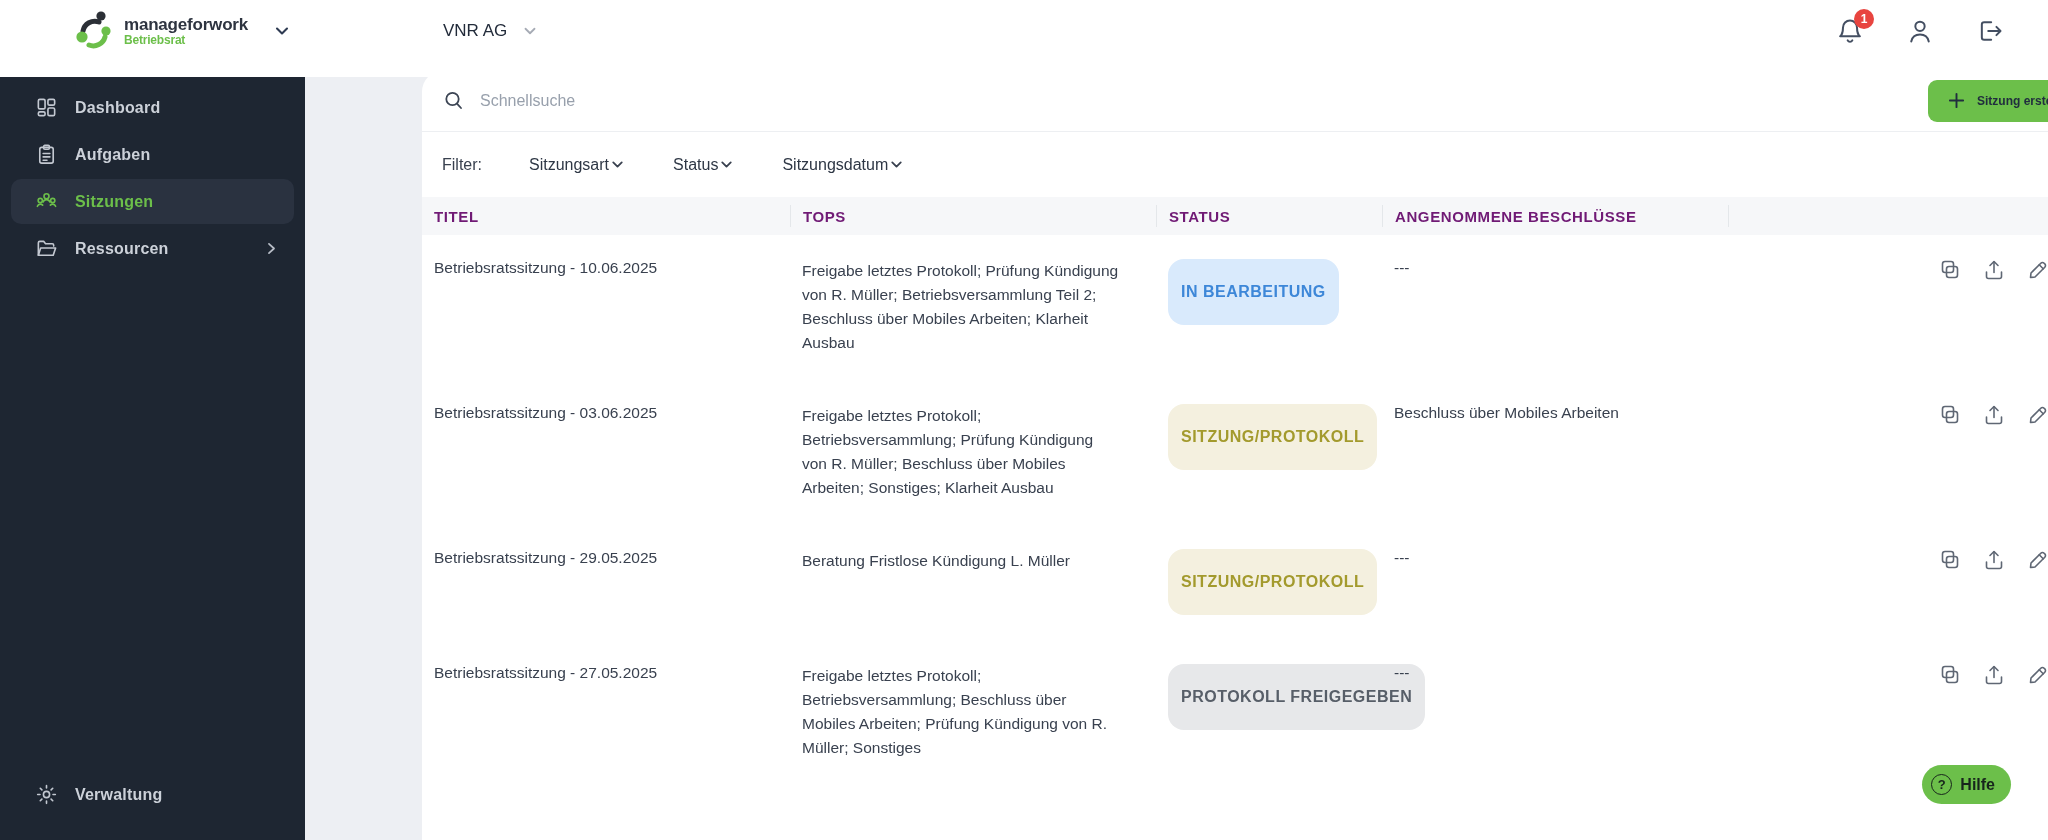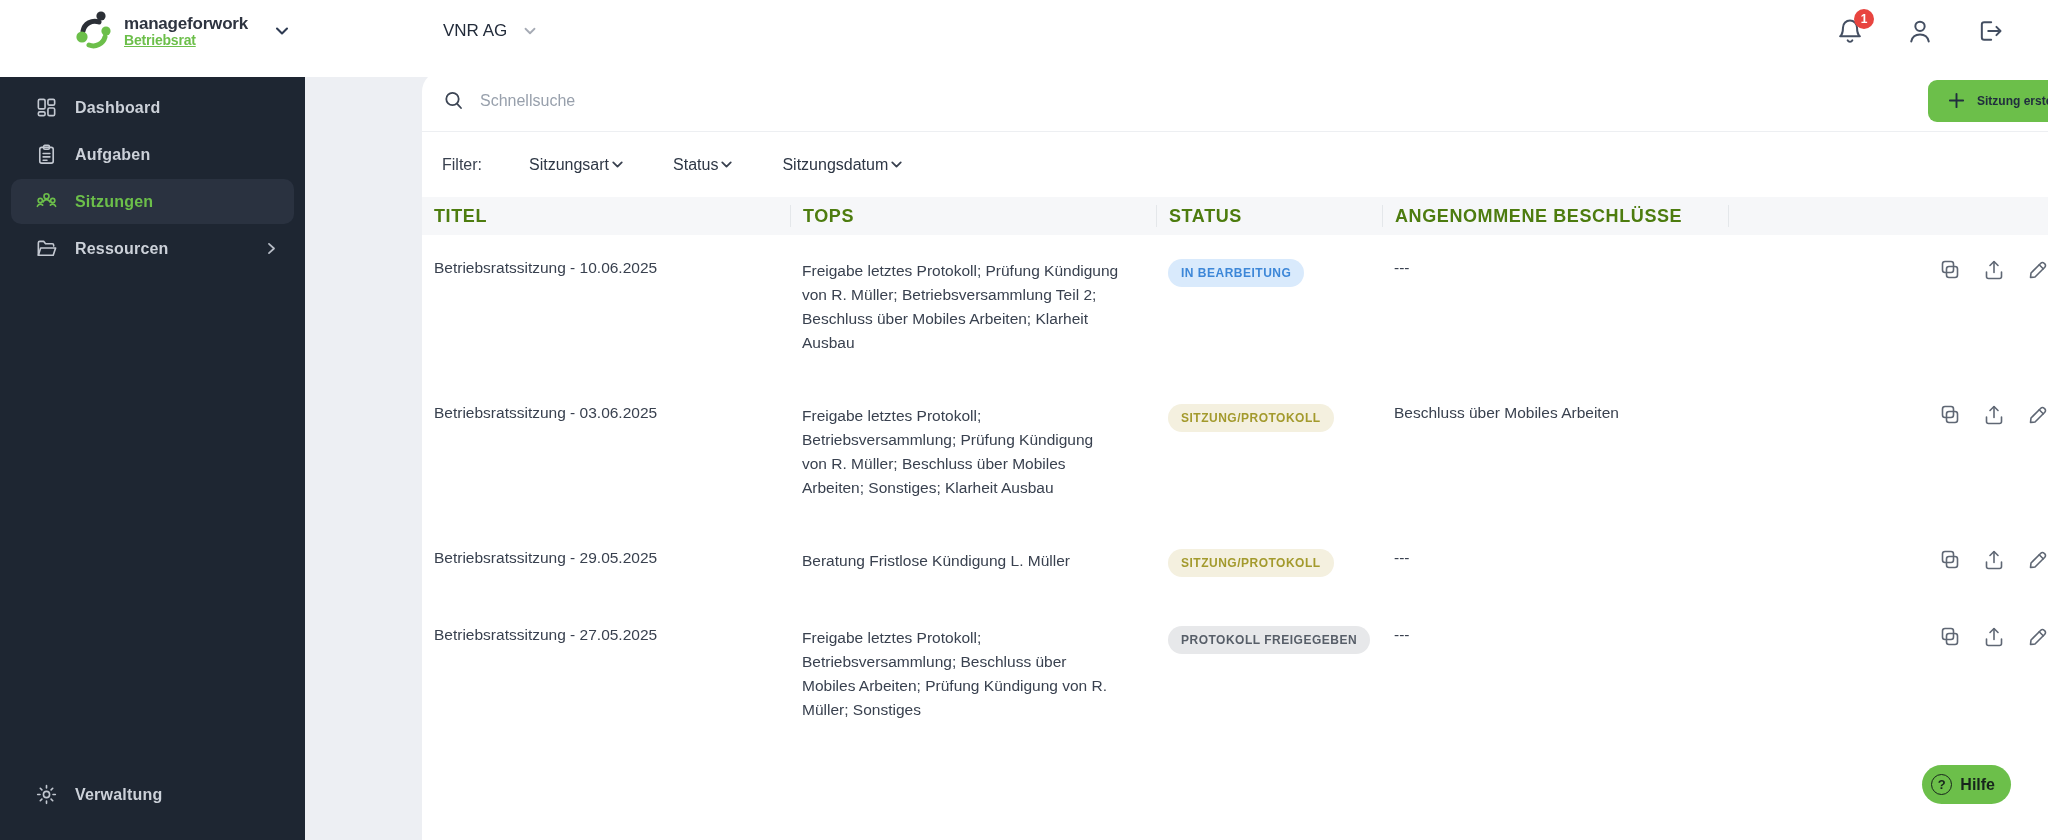--- a/index.html
+++ b/index.html
@@ -10,21 +10,21 @@
   }
   
   .topbar {
     position:absolute; top:0; left:0; width:2048px; height:77px;
     background:#ffffff; z-index:5;
   }
   .logo-area { position:absolute; left:74px; top:9px; display:flex; align-items:center; gap:10px; }
   .logo-mark { width:40px; height:44px; }
   .logo-text { line-height:1.05; }
   .logo-line1 { font-size:17px; font-weight:700; color:#2e3440; letter-spacing:-0.2px; }
-  .logo-line2 { font-size:14px; font-weight:700; color:var(--accent-green,#6cbf4a); letter-spacing:-0.2px;text-decoration:underline; }
+  .logo-line2 { font-size:12px; font-weight:700; color:var(--accent-green,#6cbf4a); letter-spacing:-0.2px; }
   .logo-chevron { margin-left:14px; color:#2e3b52; }
   .company { position:absolute; left:443px; top:0; height:62px; display:flex; align-items:center; gap:14px; cursor:pointer; }
   .company-name { font-size:17px; color:#222b3a; }
   .company .chev { color:#a6abb5; }
   .topbar-right { position:absolute; right:44px; top:0; height:62px; display:flex; align-items:center; gap:42px; }
   .tb-icon { position:relative; width:28px; height:28px; color:#444f62; cursor:pointer; }
   .notif-badge {
     position:absolute; top:-8px; right:-10px; min-width:20px; height:20px; border-radius:10px;
     background:var(--notification-red,#e8443f); color:#fff; font-size:12px; font-weight:700;
     display:flex; align-items:center; justify-content:center; padding:0 5px;
@@ -73,30 +73,30 @@
   }
   .filter-row { height:65px; display:flex; align-items:center; padding-left:20px; gap:47px; }
   .filter-label { font-size:16px; color:#39414f; }
   .filter-dd { display:flex; align-items:center; cursor:pointer; }
   .filter-dd .dd-label { font-size:16px; color:#2e3745; }
   .filter-dd .chev { color:#39414f; }
   
   .thead, .trow { display:grid; grid-template-columns:368px 366px 226px 346px 1fr; }
   .thead { background:#f6f7f9; height:38px; align-items:center; }
   .th {
-    font-size:18px; font-weight:700; letter-spacing:.6px; color:#4d7c0f;
+    font-size:15px; font-weight:700; letter-spacing:.6px; color:#701a75;
     padding-left:12px; height:22px; display:flex; align-items:center;text-align:center;
   }
   .th + .th { border-left:1px solid #e4e7ea; }
   .trow { padding:24px 0 25px 0; align-items:start; }
   .td { padding-left:12px; font-size:15.5px; color:#39414f; }
   .td.tops { line-height:24px; padding-right:34px; hyphens:auto; }
   .badge {
-    display:inline-block; font-size:12px; font-weight:700; letter-spacing:.5px;
-    padding:7px 13px; border-radius:16px; white-space:nowrap;
+    display:inline-block; font-size:16px; font-weight:700; letter-spacing:.5px;
+    padding:24px 13px; border-radius:16px; white-space:nowrap;
   }
   .badge-blue   { background:var(--badge-blue-bg,#d9eafc);   color:var(--badge-blue-text,#3d87d8); }
   .badge-yellow { background:var(--badge-yellow-bg,#f4f0df); color:var(--badge-yellow-text,#a39a2d); }
   .badge-gray   { background:var(--badge-gray-bg,#e7e8ea);   color:var(--badge-gray-text,#575e68); }
   .td.actions { display:flex; justify-content:flex-end; gap:20px; padding-right:22px; margin-top:-1px; }
   .icon-btn {
     width:24px; height:24px; background:none; border:none; padding:0; cursor:pointer; color:#5f6774;
   }
   .icon-btn svg { width:24px; height:24px; display:block; }
   .icon-btn.disabled { color:#c2c6cc; cursor:default; }

